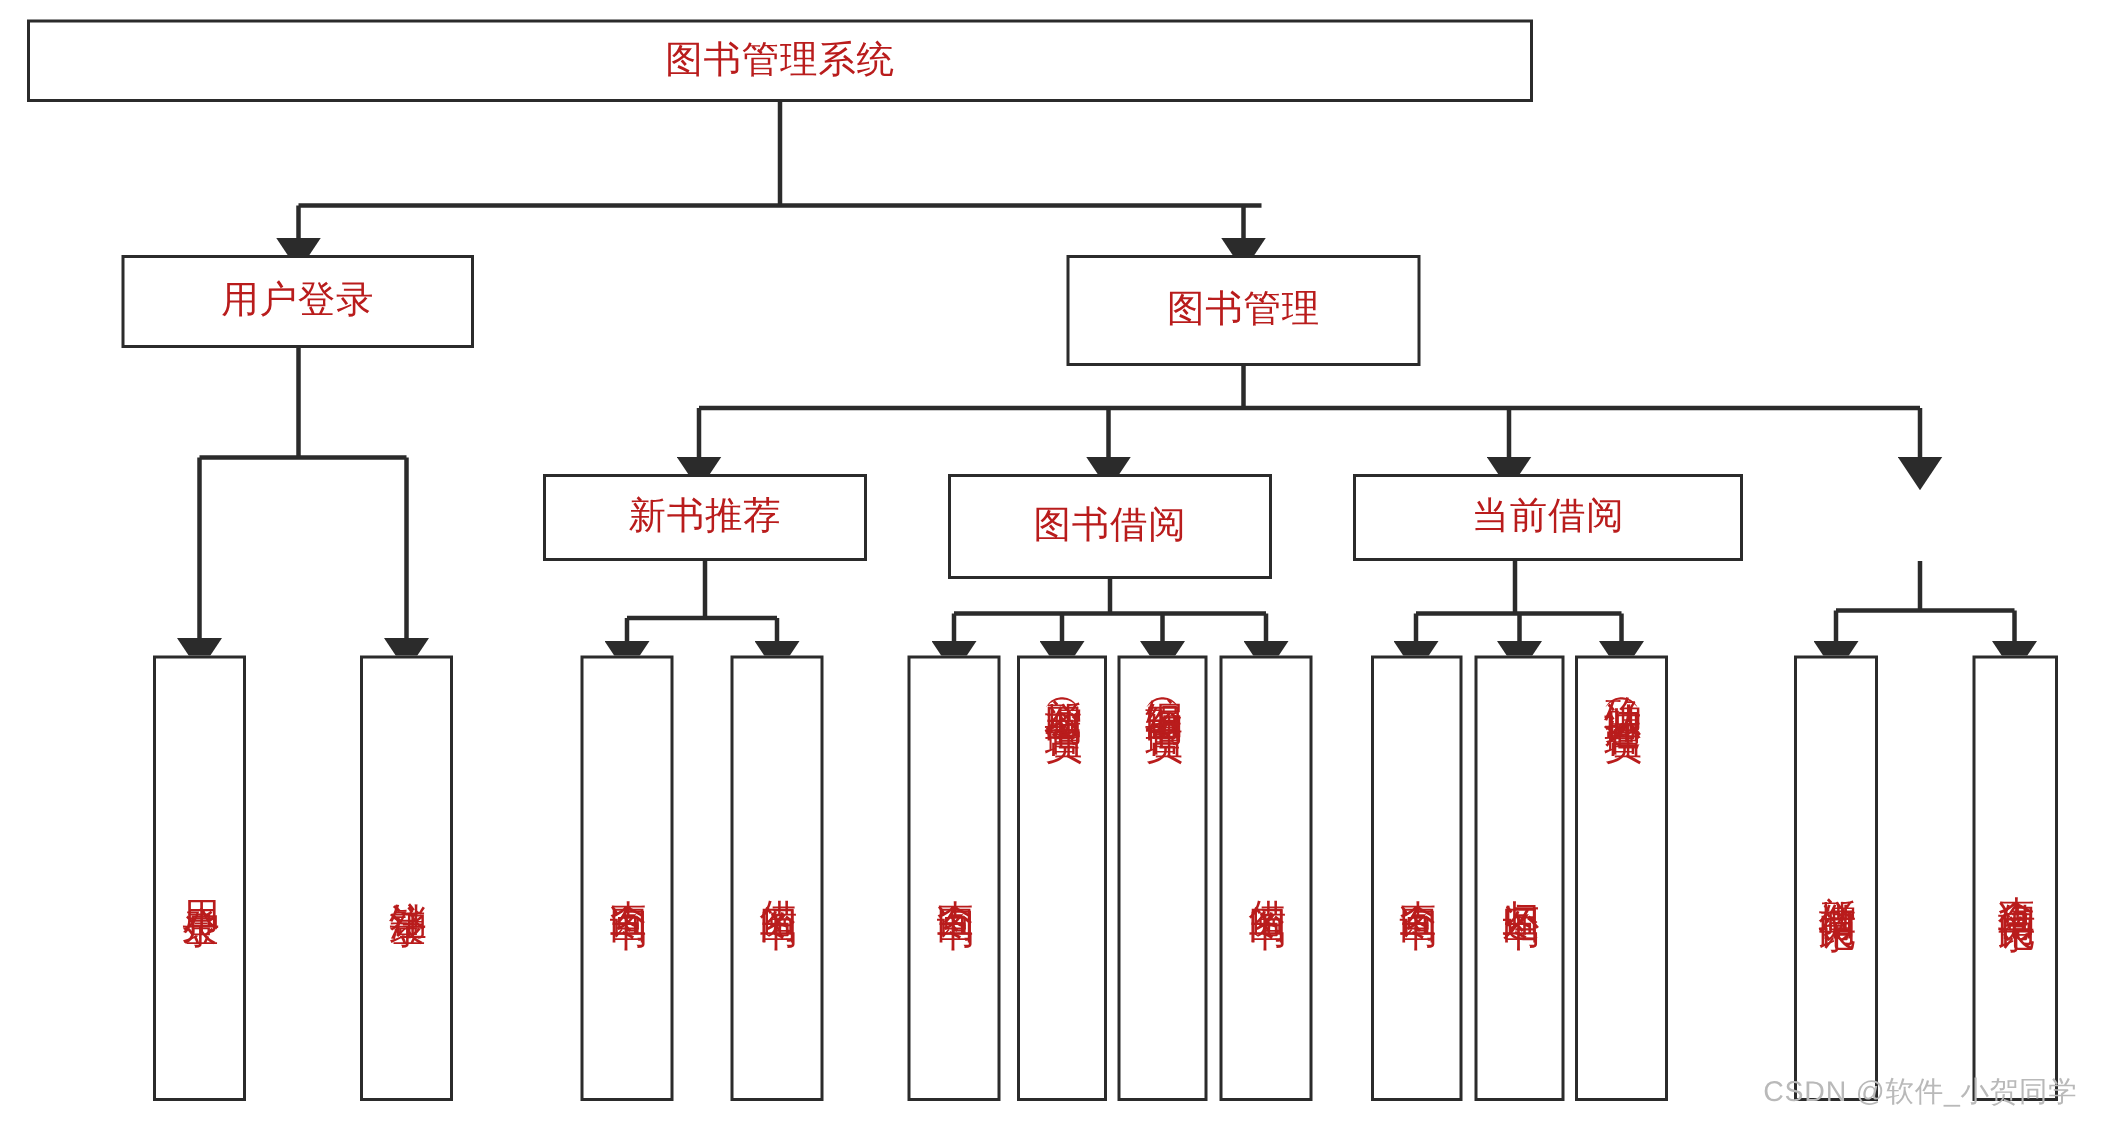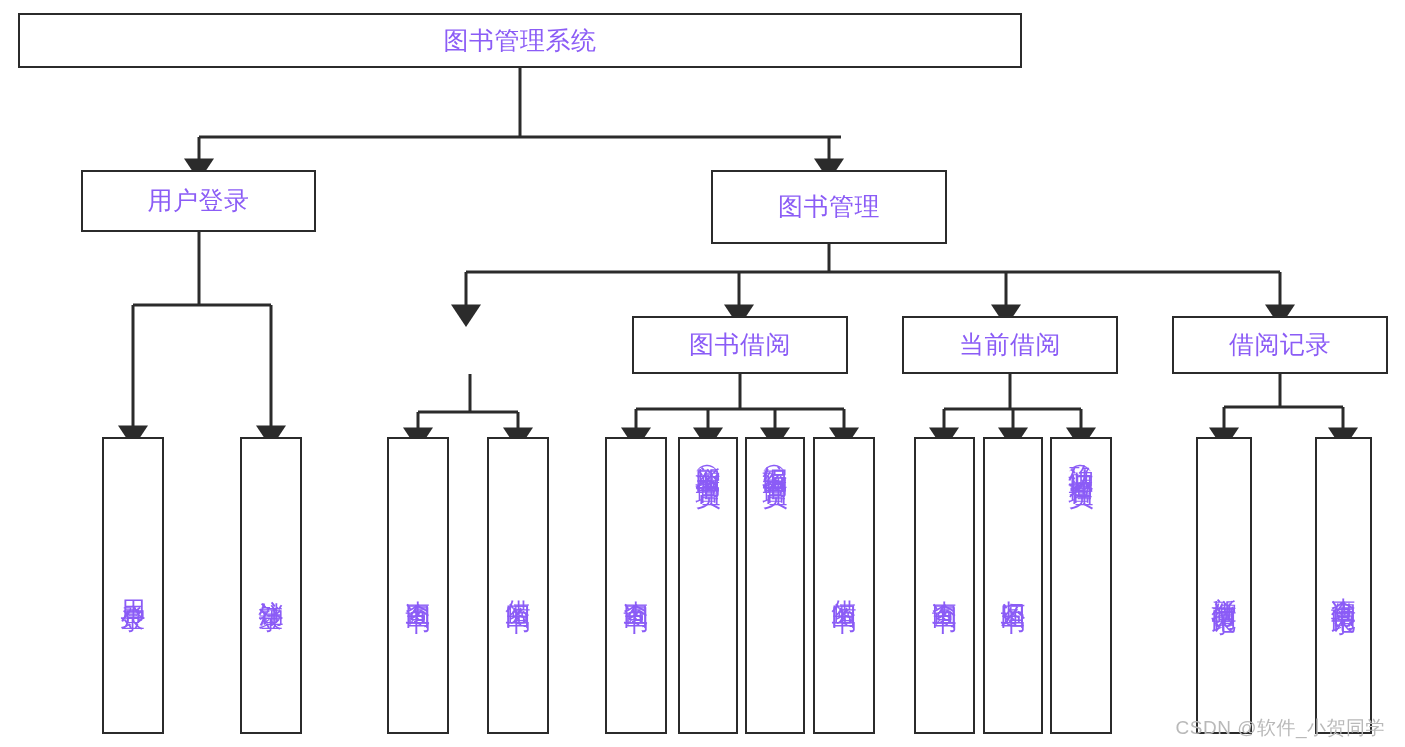--- a/index.html
+++ b/index.html
@@ -26,21 +26,21 @@
     pointer-events: none;
   }
   .node {
     position: absolute;
     box-sizing: border-box;
     border: 2.5px solid #2b2b2b;
     background: #ffffff;
     display: flex;
     align-items: center;
     justify-content: center;
-    color: #8b5cf6;
+    color: #b91c1c;
   }
   .node .lbl {
     display: block;
     text-align: center;
     line-height: 1.18;
     letter-spacing: 0.5px;
   }
   .node.horiz .lbl {
     font-size: 25px;
     white-space: nowrap;
@@ -130,28 +130,28 @@
     <span class="lbl">图书管理系统</span>
   </div>
 
   <div class="node horiz" style="left:81px; top:170px; width:235px; height:62px;">
     <span class="lbl">用户登录</span>
   </div>
   <div class="node horiz" style="left:711px; top:170px; width:236px; height:74px;">
     <span class="lbl">图书管理</span>
   </div>
 
-  <div class="node horiz" style="left:632px; top:316px; width:216px; height:58px;">
+  <div class="node horiz" style="left:362px; top:316px; width:216px; height:58px;">
+    <span class="lbl">新书推荐</span>
+  </div>
+  <div class="node horiz" style="left:632px; top:316px; width:216px; height:70px;">
     <span class="lbl">图书借阅</span>
   </div>
-  <div class="node horiz" style="left:902px; top:316px; width:216px; height:58px;">
+  <div class="node horiz" style="left:902px; top:316px; width:260px; height:58px;">
     <span class="lbl">当前借阅</span>
-  </div>
-  <div class="node horiz" style="left:1172px; top:316px; width:216px; height:58px;">
-    <span class="lbl">借阅记录</span>
   </div>
 
   <div class="node vert mid" style="left:102px; top:437px; width:62px; height:297px;">
     <span class="lbl">用户登录</span>
   </div>
   <div class="node vert mid" style="left:240px; top:437px; width:62px; height:297px;">
     <span class="lbl">注销登录</span>
   </div>
 
   <div class="node vert mid" style="left:387px; top:437px; width:62px; height:297px;">

